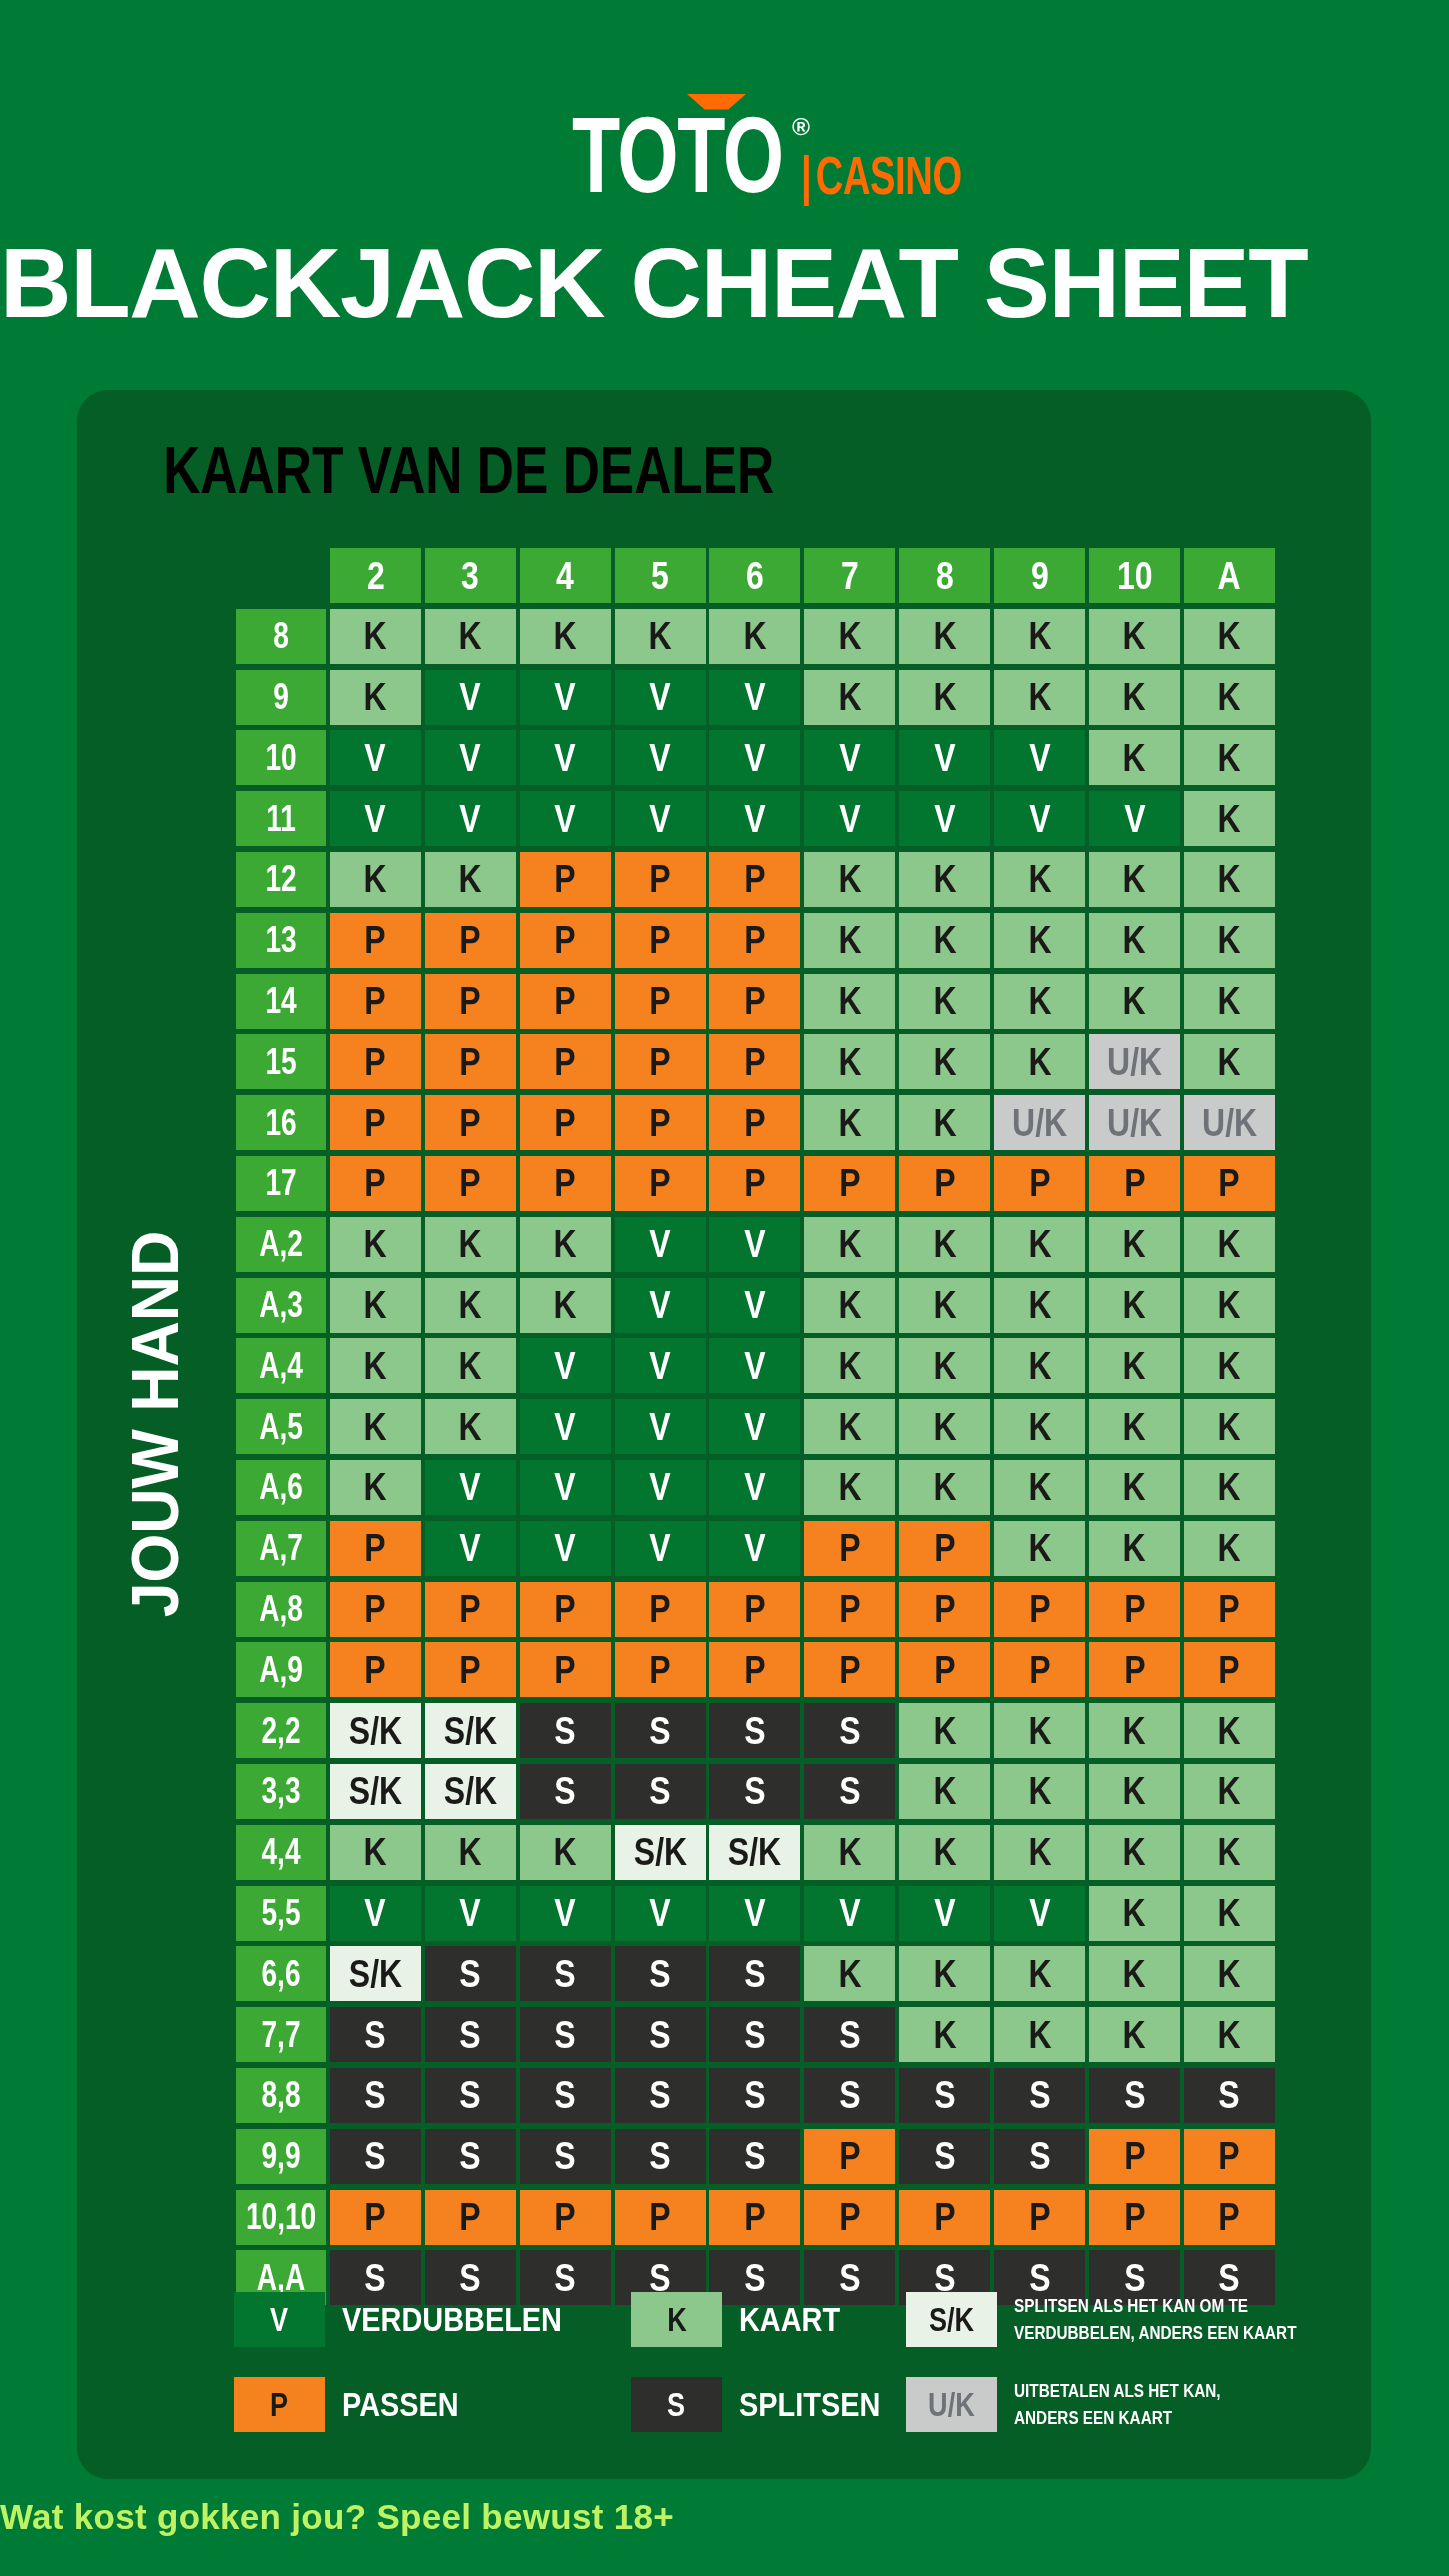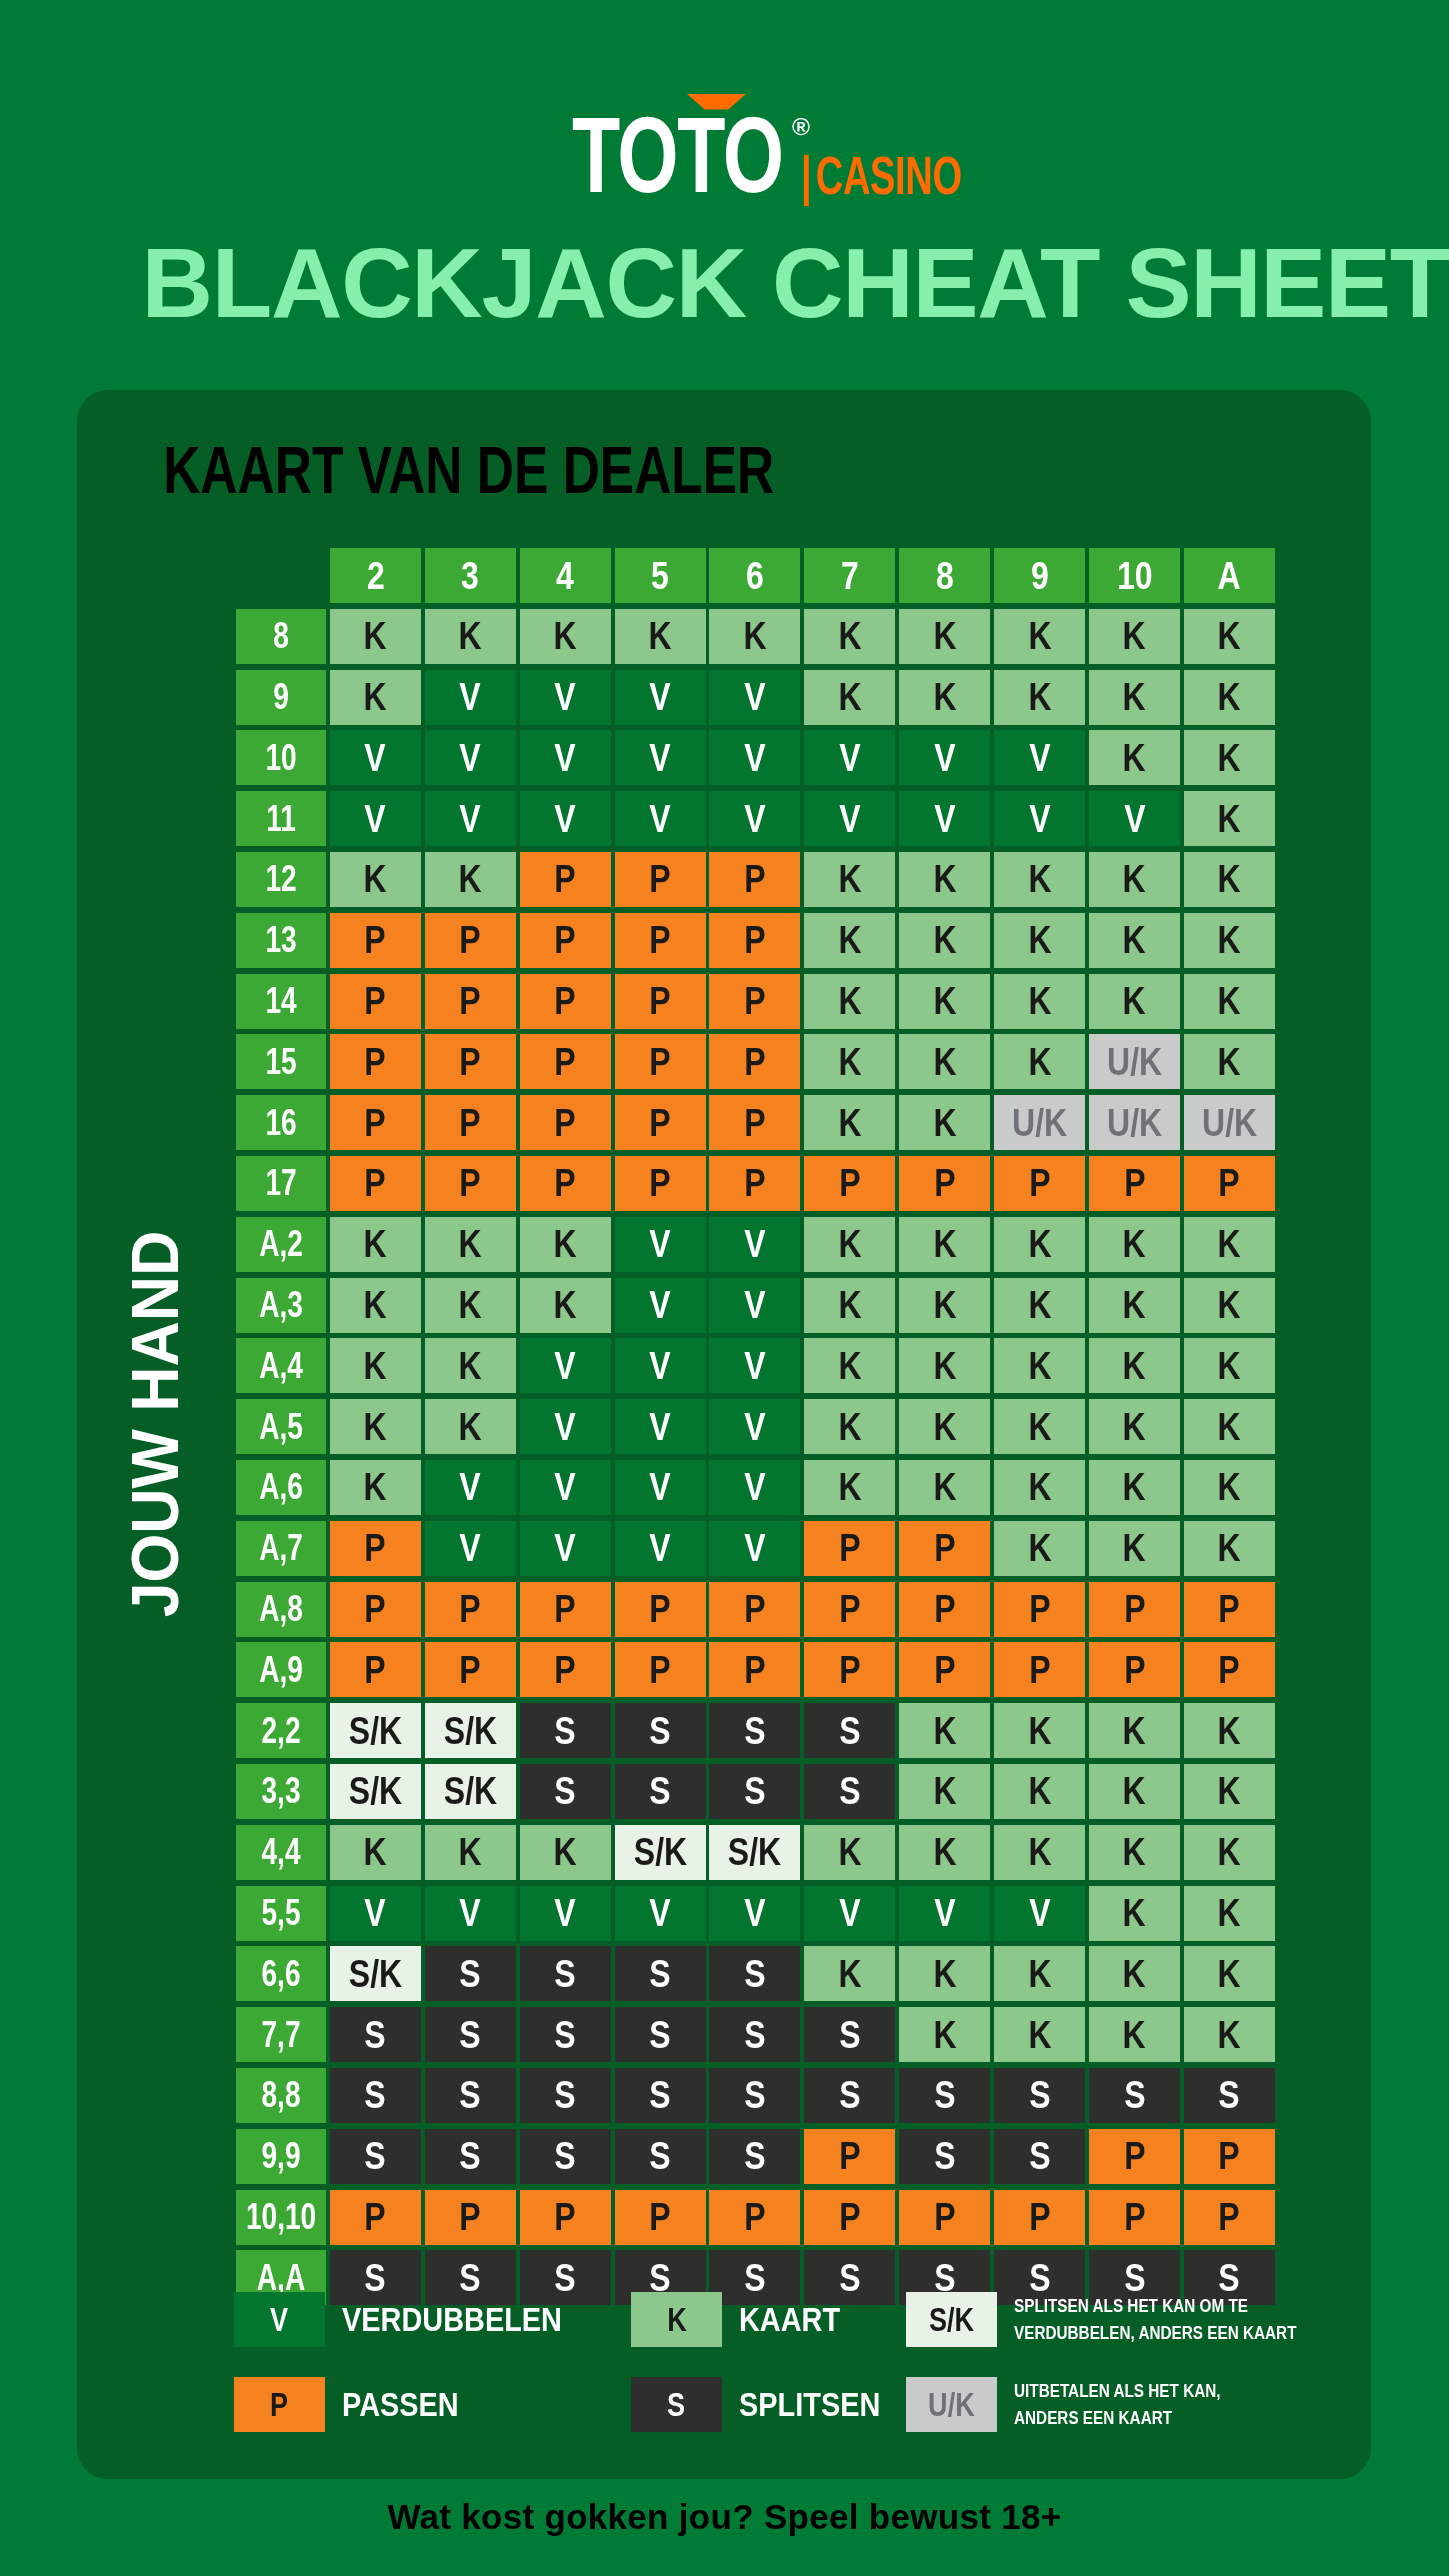--- a/index.html
+++ b/index.html
@@ -28,21 +28,21 @@
   .logo-reg{position:absolute;left:220px;top:1.3px;color:#fff;font-size:24.5px;line-height:24.5px;}
   .logo-casino{
     position:absolute;left:229px;top:40px;color:var(--logo_orange,#FF6B00);
     font-size:53px;line-height:44px;display:inline-block;transform:scaleX(.72);
     transform-origin:left top;letter-spacing:-0.6px;white-space:nowrap;
   }
   .logo-casino .bar{margin-right:6.4px;}
 
   
   .main-title{
-    position:absolute;left:0;width:1449px;top:213px;text-align:right;color:#86efac;
+    position:absolute;left:0;width:1449px;top:213px;text-align:left;color:#ffffff;
     font-size:99px;line-height:99px;letter-spacing:-1.3px;white-space:nowrap;
   }
   .dealer-title{
     position:absolute;left:77px;width:1294px;top:417px;color:#000000;
     font-size:66px;line-height:66px;white-space:nowrap;
   }
   .dealer-title .cnd{transform:scaleX(.78);}
 
   
   .card{
@@ -85,21 +85,21 @@
   .legend-box{
     width:91px;height:55px;flex:0 0 91px;
     display:flex;align-items:center;justify-content:center;font-size:33px;
   }
   .legend-label{color:#fff;font-size:34px;line-height:1.15;}
   .legend-label.small{font-size:18px;line-height:1.45;}
   .lg-line{transform:scaleX(.85);transform-origin:left center;white-space:nowrap;}
 
   
   .footer{
-    position:absolute;left:0;width:1449px;top:2477px;text-align:center;color:#000000;
+    position:absolute;left:0;width:1449px;top:2477px;color:#bef264;
     font-size:35px;font-weight:700;letter-spacing:0.3px;
   }
 </style>
 </head>
 <body>
 
 <div id="page">
 
   <div class="logo">
     <span class="logo-trap"></span>

